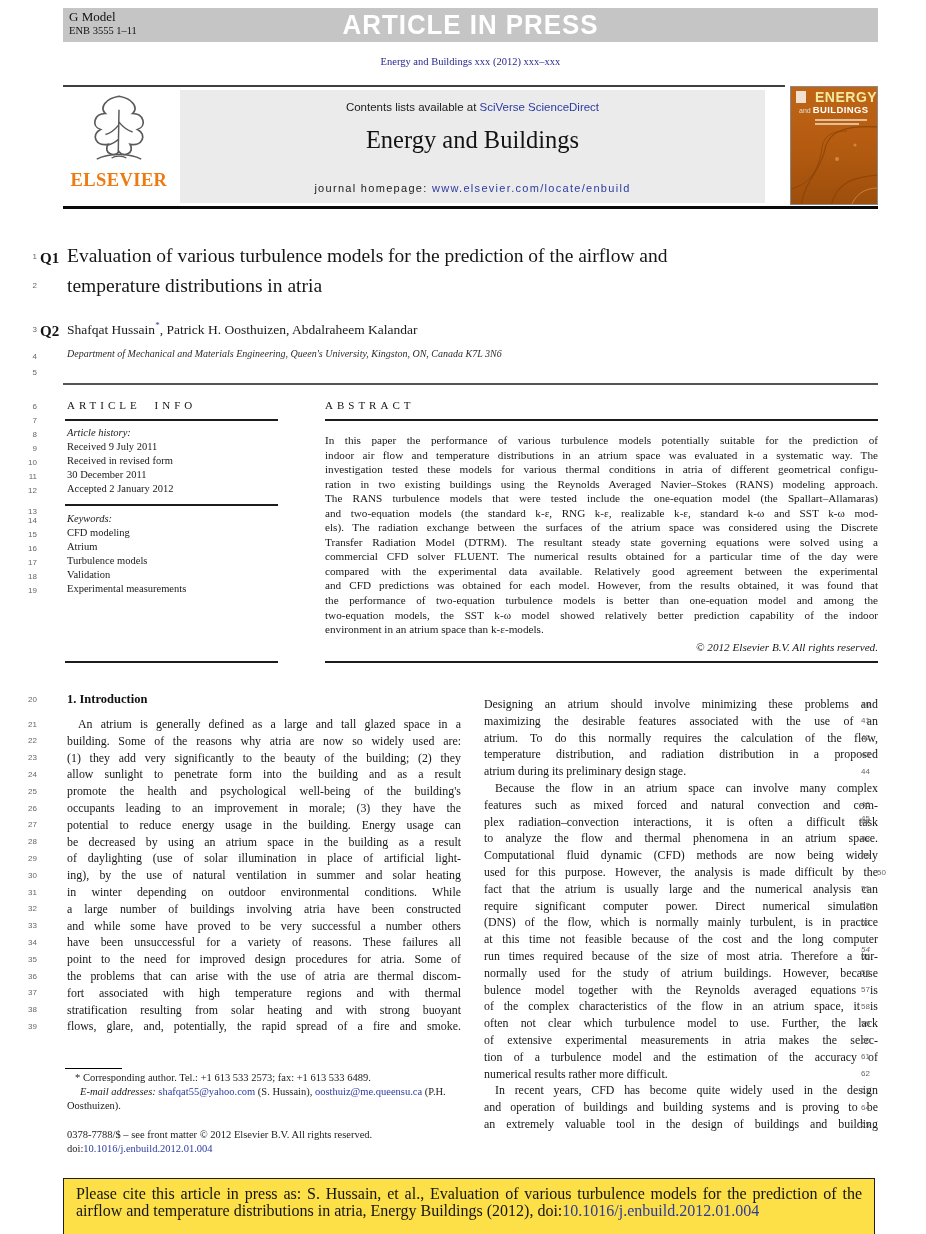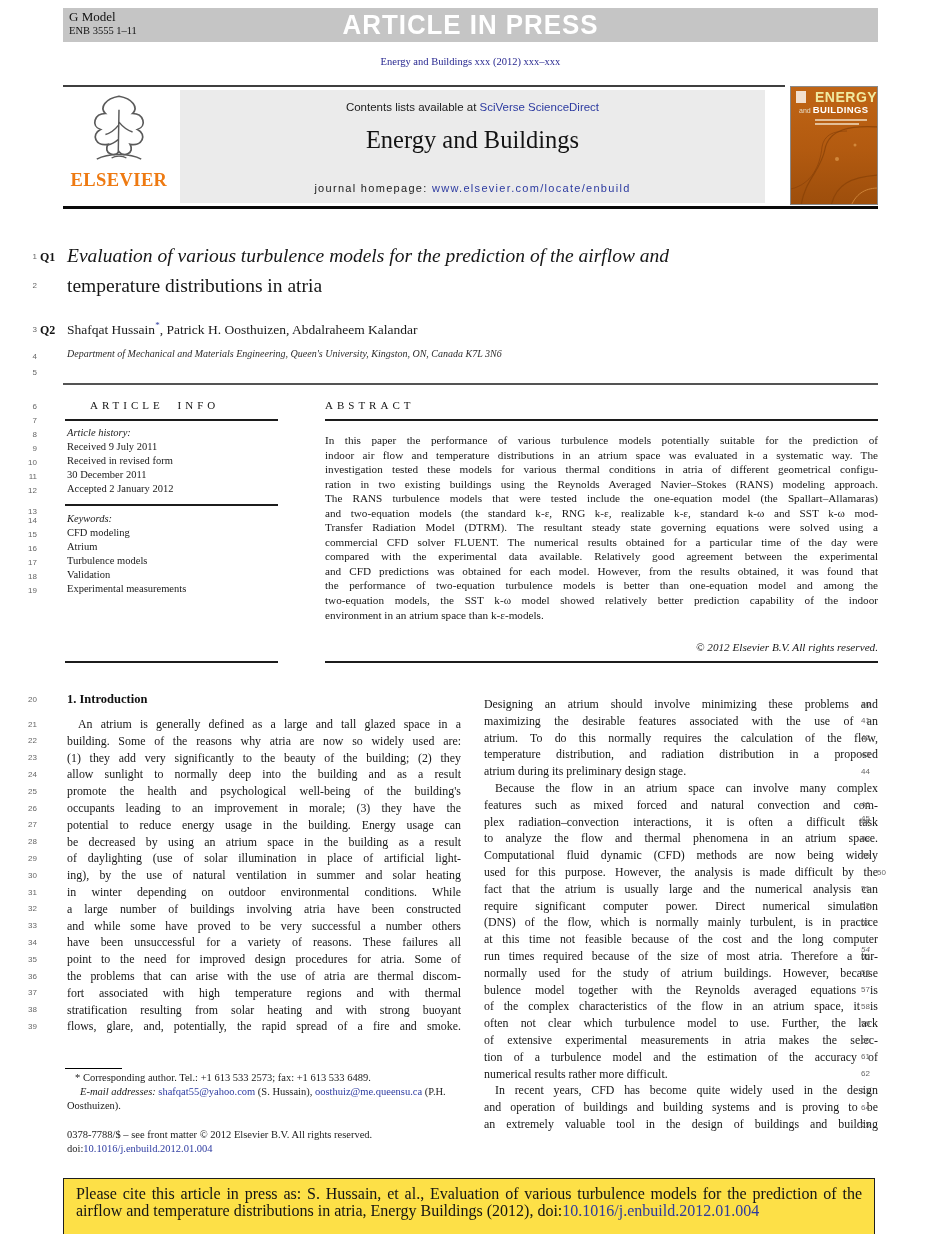--- a/index.html
+++ b/index.html
@@ -40,28 +40,28 @@
   .cov-t1{position:absolute;left:24px;top:2px;font-family:"Liberation Sans",sans-serif;font-weight:bold;
           font-size:14px;color:#f0eaa0;letter-spacing:.5px;}
   .cov-row2{position:absolute;left:8px;top:17px;font-family:"Liberation Sans",sans-serif;color:#e6dcc8;font-size:7px;}
   .cov-row2 b{font-size:9.5px;color:#ffffff;letter-spacing:.4px;}
   .cov-sub1,.cov-sub2{position:absolute;left:24px;height:2px;background:rgba(255,255,240,.6);}
   .cov-sub1{top:32px;width:52px;}
   .cov-sub2{top:36px;width:44px;}
 
   
   .title-line{position:absolute;left:67px;width:800px;font-size:19.5px;color:#161616;}
-  .t1{top:245px;font-style:italic;} .t2{top:275px;}
+  .t1{top:245px;} .t2{top:275px;}
   .authors{position:absolute;left:67px;top:320px;font-size:13.5px;color:#1a1a1a;}
   .authors sup{font-size:9px;}
   .affil{position:absolute;left:67px;top:348px;font-size:10px;font-style:italic;color:#2c2c2c;}
 
   
   .sechead{position:absolute;font-size:11px;letter-spacing:4px;word-spacing:7px;color:#141414;}
-  .h-info{left:67px;top:399px;margin-left:23px;}
+  .h-info{left:67px;top:399px;}
   .h-abs{left:325px;top:399px;}
   .rule-i{height:1.5px;background:#1c1c1c;}
   .ri-1{left:65px;top:419px;width:213px;}
   .ri-2{left:65px;top:504px;width:213px;}
   .ri-3{left:65px;top:661px;width:213px;}
   .ra-1{left:325px;top:419px;width:553px;}
   .ra-2{left:325px;top:661px;width:553px;}
   .info-item{position:absolute;left:67px;font-size:10.5px;color:#191919;}
   .ital{font-style:italic;}
   .abs-lines{position:absolute;left:325px;top:433px;width:553px;font-size:11.2px;line-height:14.55px;color:#161616;}
@@ -86,21 +86,21 @@
 
   
   .citebox{position:absolute;left:63px;top:1178px;width:812px;height:64px;background:#fde047;
            border:1.5px solid #1f1f1f;padding:6px 12px;font-size:16px;line-height:17px;color:#141414;text-align:justify;}
 
   
   .numwrap{position:absolute;left:0;top:0;width:0;height:0;}
   .mnum{position:absolute;font-family:"Liberation Sans",sans-serif;font-size:8px;color:#666;}
   .nl .mnum{left:20px;width:17px;text-align:right;}
   .nr .mnum{left:861px;width:20px;text-align:left;}
-  .qlab{position:absolute;left:40px;font-size:12px;font-weight:bold;color:#141414;}
+  .qlab{position:absolute;left:40px;font-size:15px;font-weight:bold;color:#141414;}
 </style>
 </head>
 <body>
 
 <div class="page">
 
   <div class="topbar">
     <div class="gmodel">
       <div class="l1">G Model</div>
       <div class="l2">ENB 3555 1–11</div>
@@ -179,37 +179,38 @@
 
   <div class="sechead h-abs">ABSTRACT</div>
   <div class="abs rule-i ra-1"></div>
   <div class="abs-lines" id="abs-lines">
       <div class="tline">In this paper the performance of various turbulence models potentially suitable for the prediction of</div>
       <div class="tline">indoor air flow and temperature distributions in an atrium space was evaluated in a systematic way. The</div>
       <div class="tline">investigation tested these models for various thermal conditions in atria of different geometrical configu-</div>
       <div class="tline">ration in two existing buildings using the Reynolds Averaged Navier–Stokes (RANS) modeling approach.</div>
       <div class="tline">The RANS turbulence models that were tested include the one-equation model (the Spallart–Allamaras)</div>
       <div class="tline">and two-equation models (the standard k-ε, RNG k-ε, realizable k-ε, standard k-ω and SST k-ω mod-</div>
+      <div class="tline">els). The radiation exchange between the surfaces of the atrium space was considered using the Discrete</div>
       <div class="tline">Transfer Radiation Model (DTRM). The resultant steady state governing equations were solved using a</div>
       <div class="tline">commercial CFD solver FLUENT. The numerical results obtained for a particular time of the day were</div>
       <div class="tline">compared with the experimental data available. Relatively good agreement between the experimental</div>
       <div class="tline">and CFD predictions was obtained for each model. However, from the results obtained, it was found that</div>
       <div class="tline">the performance of two-equation turbulence models is better than one-equation model and among the</div>
       <div class="tline">two-equation models, the SST k-ω model showed relatively better prediction capability of the indoor</div>
       <div class="tline ns">environment in an atrium space than k-ε-models.</div>
     </div>
   <div class="copyright">© 2012 Elsevier B.V. All rights reserved.</div>
   <div class="abs rule-i ra-2"></div>
 
   <div class="bodyhead">1. Introduction</div>
   <div class="col-lines bl" id="body-left-lines">
       <div class="tline ind">An atrium is generally defined as a large and tall glazed space in a</div>
       <div class="tline">building. Some of the reasons why atria are now so widely used are:</div>
       <div class="tline">(1) they add very significantly to the beauty of the building; (2) they</div>
-      <div class="tline">allow sunlight to normally deep into the building and as a result</div>
+      <div class="tline">allow sunlight to penetrate form into the building and as a result</div>
       <div class="tline">promote the health and psychological well-being of the building's</div>
       <div class="tline">occupants leading to an improvement in morale; (3) they have the</div>
       <div class="tline">potential to reduce energy usage in the building. Energy usage can</div>
       <div class="tline">be decreased by using an atrium space in the building as a result</div>
       <div class="tline">of daylighting (use of solar illumination in place of artificial light-</div>
       <div class="tline">ing), by the use of natural ventilation in summer and solar heating</div>
       <div class="tline">in winter depending on outdoor environmental conditions. While</div>
       <div class="tline">a large number of buildings involving atria have been constructed</div>
       <div class="tline">and while some have proved to be very successful a number others</div>
       <div class="tline">have been unsuccessful for a variety of reasons. These failures all</div>

